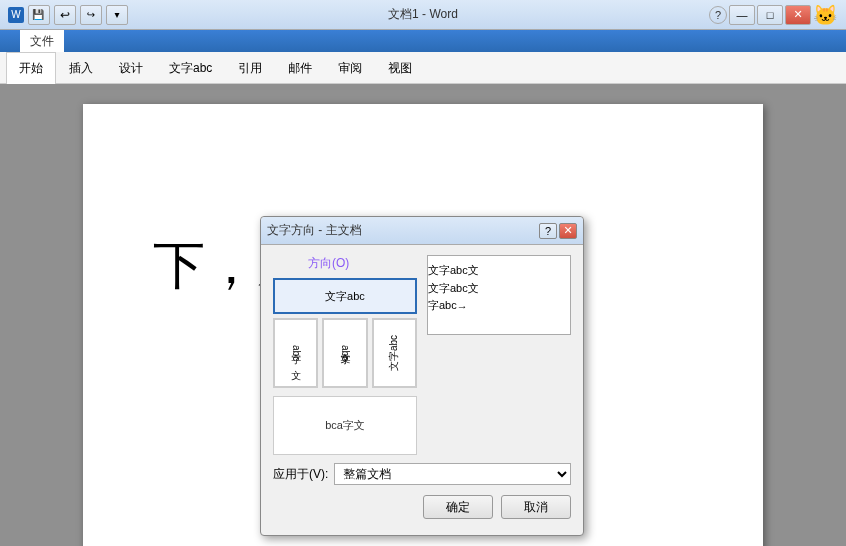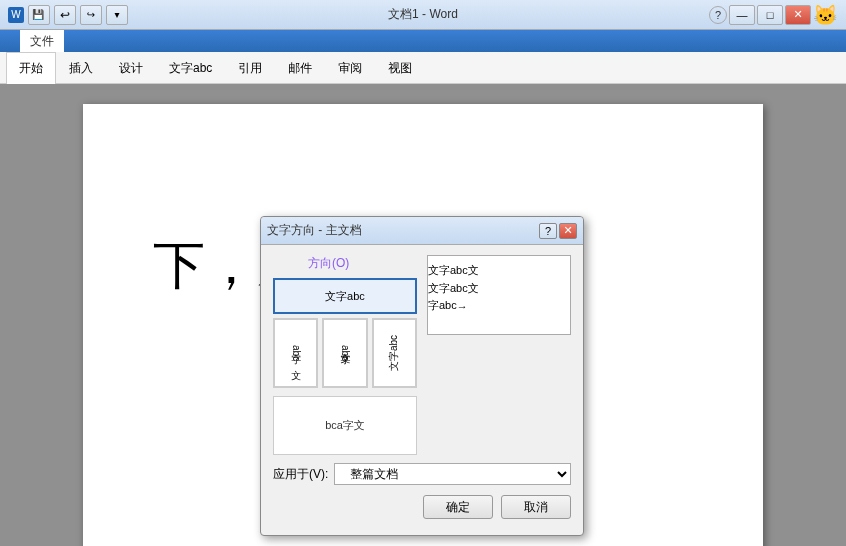--- a/index.html
+++ b/index.html
@@ -94,21 +94,21 @@
     .text-hz { font-size: 11px; writing-mode: horizontal-tb; }
 
     
     .preview-box { border: 1px solid #aaa; background: white; min-height: 80px; padding: 6px 0; font-size: 11px; line-height: 1.6; }
 
     .two-col { display: grid; grid-template-columns: 1fr 1fr; gap: 10px; margin-bottom: 8px; }
 
     
     .apply-row { display: flex; align-items: center; gap: 6px; margin: 8px 0 10px; }
     .apply-label { font-size: 12px; white-space: nowrap; }
-    .apply-select { flex: 1; height: 22px; font-size: 12px; border: 1px solid #aaa; background: white; padding: 0 11px; }
+    .apply-select { flex: 1; height: 22px; font-size: 12px; border: 1px solid #aaa; background: white; padding: 0 4px; }
 
     
     .dialog-footer { display: flex; justify-content: flex-end; gap: 8px; padding-bottom: 6px; }
     .dlg-btn {
       width: 70px; height: 24px;
       font-size: 12px;
       background: linear-gradient(to bottom, #f5f5f5, #e0e0e0);
       border: 1px solid #999;
       border-radius: 3px;
       cursor: pointer;

